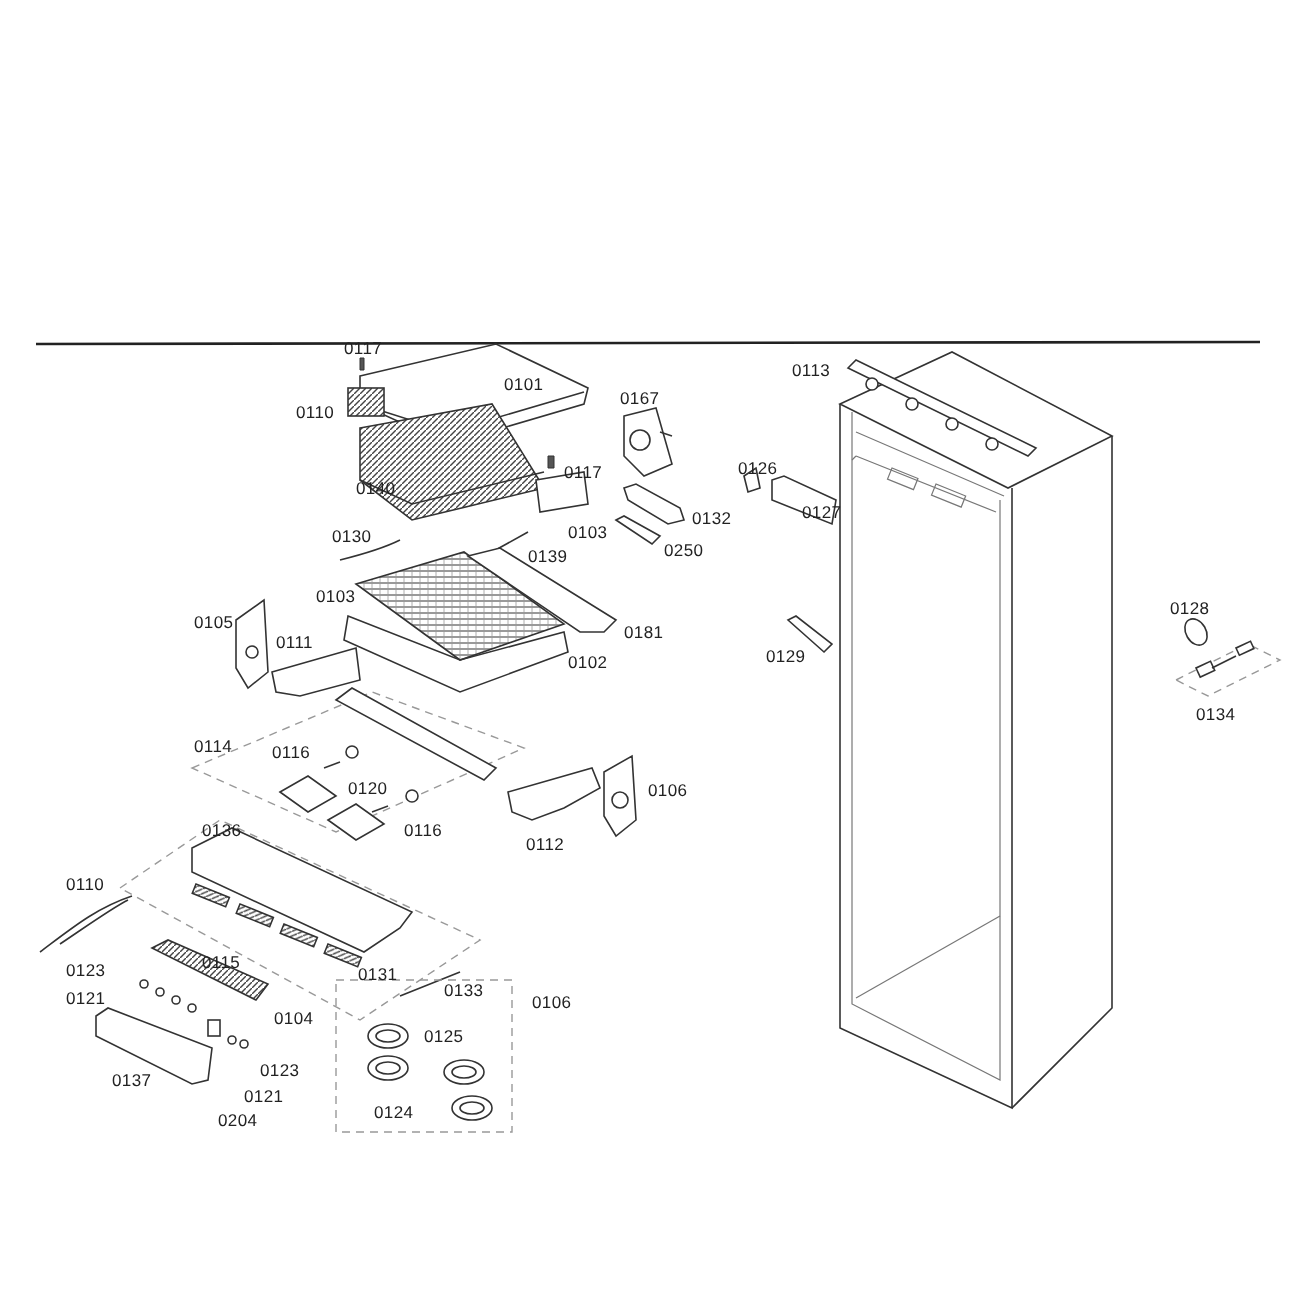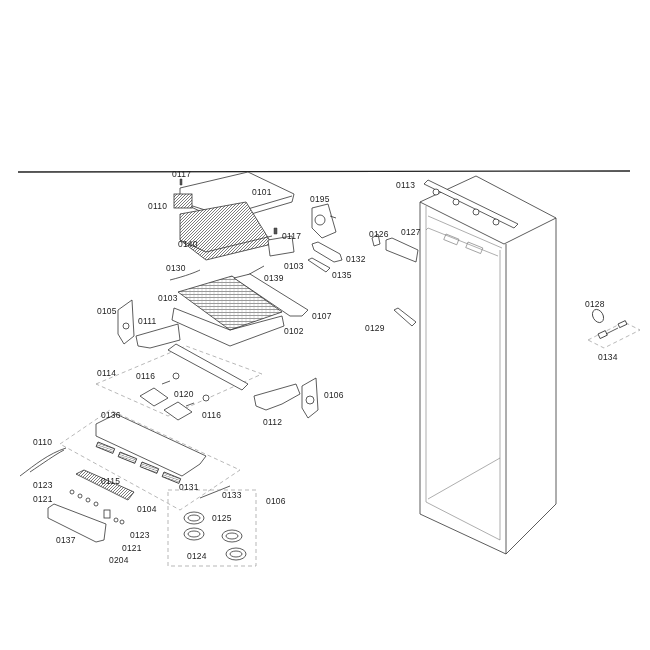--- a/index.html
+++ b/index.html
@@ -164,32 +164,32 @@
   <path class="dash" d="M588 296 L624 278 L640 286 L604 304 Z"></path>
   <rect class="fill" x="598" y="290" width="8" height="5" transform="rotate(-25 598 290)"></rect>
   <rect class="fill" x="618" y="280" width="8" height="4" transform="rotate(-25 618 280)"></rect>
   <path class="ln" d="M606 290 L618 284"></path>
 </svg>
 
 
 <div class="lbl" style="left:172px;top:126px">0117</div>
 <div class="lbl" style="left:252px;top:144px">0101</div>
 <div class="lbl" style="left:148px;top:158px">0110</div>
-<div class="lbl" style="left:310px;top:151px">0195</div>
+<div class="lbl" style="left:310px;top:151px">0167</div>
 <div class="lbl" style="left:178px;top:196px">0140</div>
 <div class="lbl" style="left:282px;top:188px">0117</div>
 <div class="lbl" style="left:284px;top:218px">0103</div>
 <div class="lbl" style="left:346px;top:211px">0132</div>
-<div class="lbl" style="left:332px;top:227px">0135</div>
+<div class="lbl" style="left:332px;top:227px">0250</div>
 <div class="lbl" style="left:166px;top:220px">0130</div>
 <div class="lbl" style="left:264px;top:230px">0139</div>
 <div class="lbl" style="left:158px;top:250px">0103</div>
 <div class="lbl" style="left:97px;top:263px">0105</div>
 <div class="lbl" style="left:138px;top:273px">0111</div>
-<div class="lbl" style="left:312px;top:268px">0107</div>
+<div class="lbl" style="left:312px;top:268px">0181</div>
 <div class="lbl" style="left:284px;top:283px">0102</div>
 <div class="lbl" style="left:97px;top:325px">0114</div>
 <div class="lbl" style="left:136px;top:328px">0116</div>
 <div class="lbl" style="left:174px;top:346px">0120</div>
 <div class="lbl" style="left:202px;top:367px">0116</div>
 <div class="lbl" style="left:324px;top:347px">0106</div>
 <div class="lbl" style="left:263px;top:374px">0112</div>
 <div class="lbl" style="left:101px;top:367px">0136</div>
 <div class="lbl" style="left:33px;top:394px">0110</div>
 <div class="lbl" style="left:101px;top:433px">0115</div>
@@ -200,17 +200,17 @@
 <div class="lbl" style="left:33px;top:451px">0121</div>
 <div class="lbl" style="left:137px;top:461px">0104</div>
 <div class="lbl" style="left:212px;top:470px">0125</div>
 <div class="lbl" style="left:130px;top:487px">0123</div>
 <div class="lbl" style="left:56px;top:492px">0137</div>
 <div class="lbl" style="left:122px;top:500px">0121</div>
 <div class="lbl" style="left:187px;top:508px">0124</div>
 <div class="lbl" style="left:109px;top:512px">0204</div>
 <div class="lbl" style="left:396px;top:137px">0113</div>
 <div class="lbl" style="left:369px;top:186px">0126</div>
-<div class="lbl" style="left:401px;top:184px">0127</div>
-<div class="lbl" style="left:365px;top:280px">0129</div>
+<div class="lbl" style="left:401px;top:208px">0127</div>
+<div class="lbl" style="left:383px;top:280px">0129</div>
 <div class="lbl" style="left:585px;top:256px">0128</div>
 <div class="lbl" style="left:598px;top:309px">0134</div>
 </div>
 
 </body></html>

